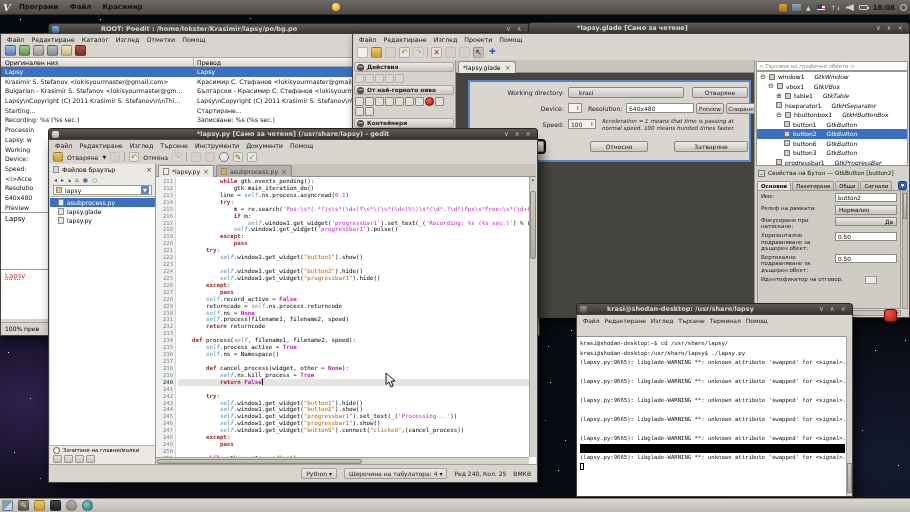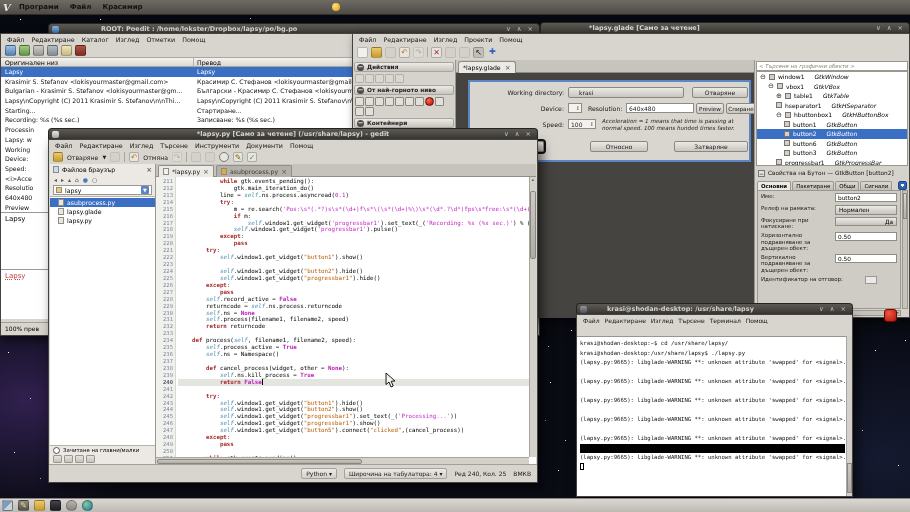--- a/index.html
+++ b/index.html
@@ -71,21 +71,21 @@
   .po-c1 { width:193px; padding-left:4px; overflow:hidden; white-space:nowrap; }
   .po-c2 { flex:1; padding-left:3px; overflow:hidden; white-space:nowrap; }
   .po-pane { background:#fff; border-top:1px solid #9b988f; font-size:7px; padding:2px 4px; overflow:hidden; }
   #po-src { height:57px; }
   #po-trans { height:50px; color:#c23b3b; text-decoration:underline dotted #cc4444; }
   #po-status { position:absolute; left:0; right:0; bottom:0; height:13px; background:#d8d5cf;
     border-top:1px solid #a3a099; font-size:6px; padding:2px 4px; }
 
   
   #glade { position:absolute; left:352px; top:22px; width:558px; height:296px; z-index:20; }
-  #gl-tbar { left:188px; right:0; top:0; }
+  #gl-tbar { left:176px; right:0; top:0; }
   #gl-title { text-align:left; padding-left:48px; }
   #gl-body { top:11px; left:0; right:0; bottom:0; box-shadow:3px 4px 9px rgba(0,0,0,.55); }
   #gl-tools { height:16px; display:flex; gap:3px; align-items:center; padding:0 4px; }
   .gt-ico { width:11px; height:11px; border-radius:2px; border:1px solid rgba(0,0,0,.25); font-size:8px; line-height:10px; text-align:center; }
   .gt-dim { opacity:.4; }
   #gl-content { position:absolute; top:26px; left:0; right:0; bottom:0; display:flex; }
   #gl-palette { width:103px; border-right:1px solid #98958f; background:#d6d3cd; padding-top:1px; overflow:hidden; }
   .pal-hdr { height:10px; margin:1px; background:linear-gradient(#eceae6,#c8c5bf); border:1px solid #a8a5a0;
     border-radius:2px; font-size:5.8px; font-weight:bold; display:flex; align-items:center; gap:3px; padding:0 2px; color:#222; }
   .pal-exp { width:7px; height:7px; border-radius:50%; background:#4c4a46; color:#eee; font-size:7px; line-height:6px; text-align:center; flex:none; }
@@ -215,26 +215,37 @@
   <div class="star"></div>
 
   <div id="top-panel">
     <div id="tp-logo">V</div>
     <div id="tp-menus">
         <div class="tp-menu-item">Програми</div>
         <div class="tp-menu-item">Файл</div>
         <div class="tp-menu-item">Красимир</div>
       </div>
     <div id="tp-badge"></div>
+    <div id="tp-right">
+      <div id="tp-app"></div>
+      <div id="tp-folder"></div>
+      <div class="tp-ico">▲</div>
+      <div id="tp-flag"></div>
+      <div class="tp-ico">↑↓</div>
+      <div id="tp-speaker"></div>
+      <div id="tp-batt"></div>
+      <div id="tp-clock">18:08</div>
+      <div id="tp-power"></div>
+    </div>
   </div>
 
   <div id="poedit">
     <div class="tbar" id="po-tbar">
       <div class="ticon" style="background:linear-gradient(#7fb2e0,#3a6ea8)"></div>
-      <div class="ttl" id="po-title">ROOT: Poedit : /home/lokster/Dropbox/lapsy/po/bg.po</div>
+      <div class="ttl" id="po-title">ROOT: Poedit : /home/lokster/Krasimir/lapsy/po/bg.po</div>
       <div class="tctrl">∨ ∧ ×</div>
     </div>
     <div class="wbody" id="po-body">
       <div class="mbar" id="po-menu">
           <div class="menu-item">Файл</div>
           <div class="menu-item">Редактиране</div>
           <div class="menu-item">Каталог</div>
           <div class="menu-item">Изглед</div>
           <div class="menu-item">Отметки</div>
           <div class="menu-item">Помощ</div>

